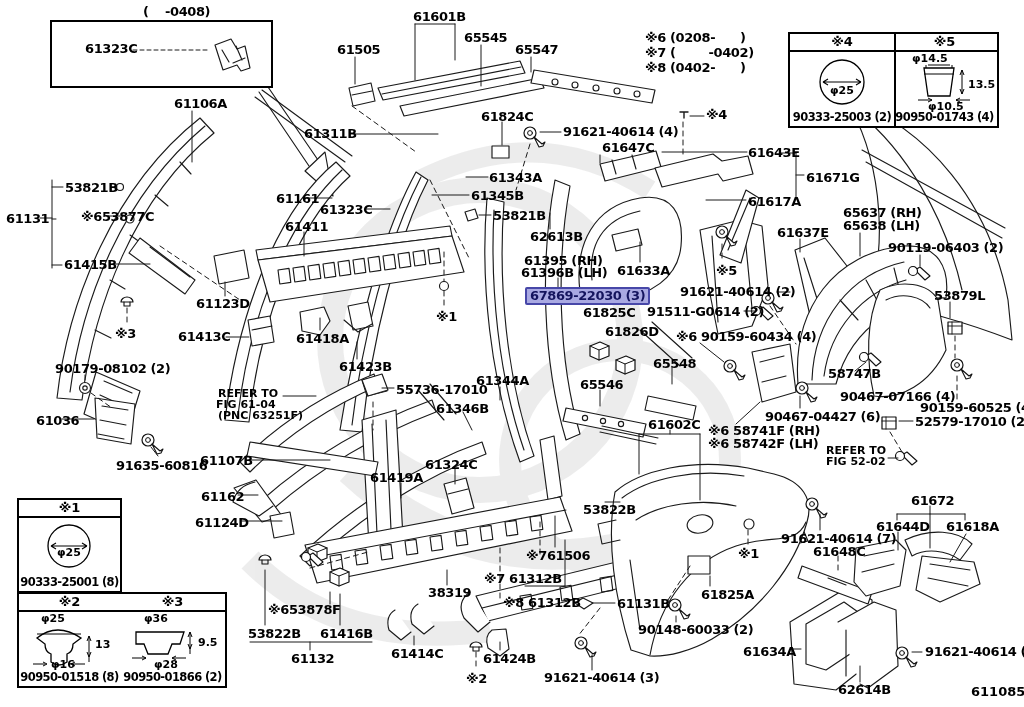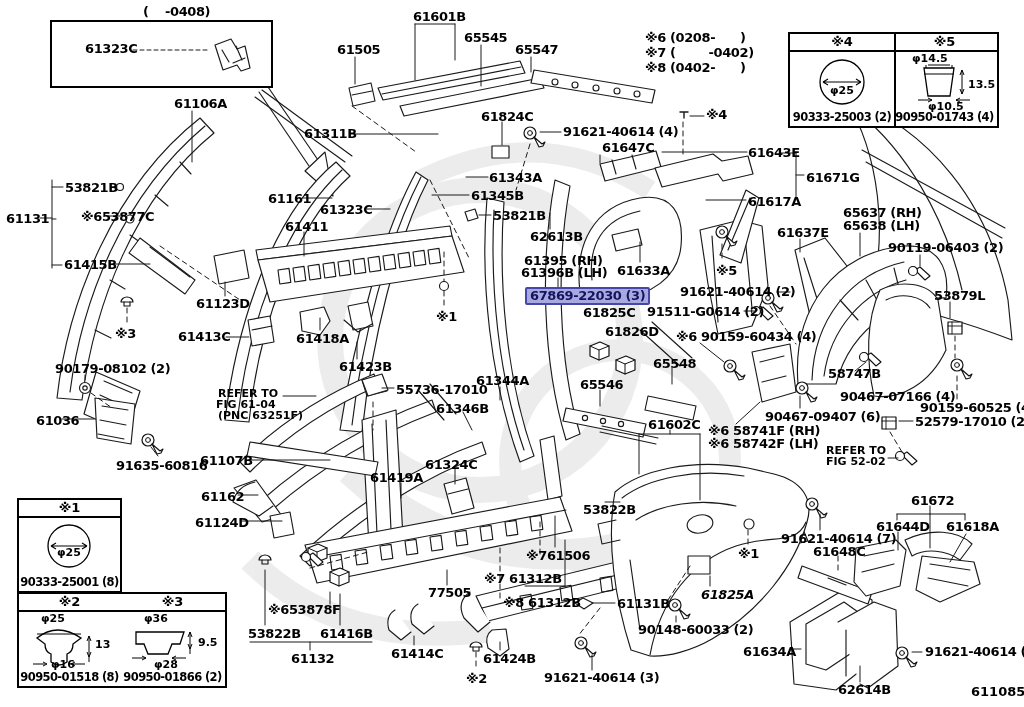--- a/index.html
+++ b/index.html
@@ -438,21 +438,21 @@
       <div class="lbl" style="left: 843px; top: 219px;">65638 (LH)</div>
       <div class="lbl" style="left: 888px; top: 241px;">90119-06403 (2)</div>
       <div class="lbl" style="left: 934px; top: 289px;">53879L</div>
       <div class="lbl" style="left: 645px; top: 31px;">※6 (0208-      )</div>
       <div class="lbl" style="left: 645px; top: 46px;">※7 (        -0402)</div>
       <div class="lbl" style="left: 645px; top: 61px;">※8 (0402-      )</div>
       <div class="lbl" style="left: 706px; top: 108px;">※4</div>
       <div class="lbl" style="left: 65px; top: 181px;">53821B</div>
       <div class="lbl" style="left: 6px; top: 212px;">61131</div>
       <div class="lbl" style="left: 58px; top: 210px; margin-left: 23px;">※653877C</div>
-      <div class="lbl" style="left: 268px; top: 192px;">61161</div>
+      <div class="lbl" style="left: 276px; top: 192px;">61161</div>
       <div class="lbl" style="left: 320px; top: 203px;">61323C</div>
       <div class="lbl" style="left: 285px; top: 220px;">61411</div>
       <div class="lbl" style="left: 64px; top: 258px;">61415B</div>
       <div class="lbl" style="left: 489px; top: 171px; text-align: right;">61343A</div>
       <div class="lbl" style="left: 471px; top: 189px;">61345B</div>
       <div class="lbl" style="left: 493px; top: 209px;">53821B</div>
       <div class="lbl" style="left: 530px; top: 230px;">62613B</div>
       <div class="lbl" style="left: 524px; top: 254px;">61395 (RH)</div>
       <div class="lbl" style="left: 521px; top: 266px;">61396B (LH)</div>
       <div class="lbl hl" style="left: 529px; top: 289px;">67869-22030 (3)</div>
@@ -460,21 +460,21 @@
       <div class="lbl" style="left: 583px; top: 306px;">61825C</div>
       <div class="lbl" style="left: 605px; top: 325px;">61826D</div>
       <div class="lbl" style="left: 680px; top: 285px;">91621-40614 (2)</div>
       <div class="lbl" style="left: 647px; top: 305px;">91511-G0614 (2)</div>
       <div class="lbl" style="left: 716px; top: 264px;">※5</div>
       <div class="lbl" style="left: 676px; top: 330px;">※6 90159-60434 (4)</div>
       <div class="lbl" style="left: 653px; top: 357px;">65548</div>
       <div class="lbl" style="left: 580px; top: 378px;">65546</div>
       <div class="lbl" style="left: 828px; top: 367px;">58747B</div>
       <div class="lbl" style="left: 840px; top: 390px;">90467-07166 (4)</div>
-      <div class="lbl" style="left: 765px; top: 410px;">90467-09407 (6)</div>
+      <div class="lbl" style="left: 765px; top: 410px;">90467-04427 (6)</div>
       <div class="lbl" style="left: 920px; top: 401px;">90159-60525 (4)</div>
       <div class="lbl" style="left: 915px; top: 415px;">52579-17010 (2)</div>
       <div class="lbl" style="left: 708px; top: 424px;">※6 58741F (RH)</div>
       <div class="lbl" style="left: 708px; top: 437px;">※6 58742F (LH)</div>
       <div class="lbl sm" style="left: 826px; top: 445px;">REFER TO</div>
       <div class="lbl sm" style="left: 826px; top: 456px;">FIG 52-02</div>
       <div class="lbl" style="left: 115px; top: 327px;">※3</div>
       <div class="lbl" style="left: 196px; top: 297px;">61123D</div>
       <div class="lbl" style="left: 178px; top: 330px;">61413C</div>
       <div class="lbl" style="left: 296px; top: 332px;">61418A</div>
@@ -493,31 +493,31 @@
       <div class="lbl" style="left: 370px; top: 471px;">61419A</div>
       <div class="lbl" style="left: 200px; top: 454px;">61107B</div>
       <div class="lbl" style="left: 201px; top: 490px;">61162</div>
       <div class="lbl" style="left: 195px; top: 516px;">61124D</div>
       <div class="lbl" style="left: 648px; top: 418px;">61602C</div>
       <div class="lbl" style="left: 583px; top: 503px;">53822B</div>
       <div class="lbl" style="left: 268px; top: 603px;">※653878F</div>
       <div class="lbl" style="left: 248px; top: 627px;">53822B</div>
       <div class="lbl" style="left: 320px; top: 627px;">61416B</div>
       <div class="lbl" style="left: 291px; top: 652px;">61132</div>
-      <div class="lbl" style="left: 428px; top: 586px;">77505</div>
+      <div class="lbl" style="left: 428px; top: 586px;">38319</div>
       <div class="lbl" style="left: 391px; top: 647px;">61414C</div>
       <div class="lbl" style="left: 483px; top: 652px;">61424B</div>
       <div class="lbl" style="left: 466px; top: 672px;">※2</div>
       <div class="lbl" style="left: 526px; top: 549px;">※761506</div>
       <div class="lbl" style="left: 484px; top: 572px;">※7 61312B</div>
       <div class="lbl" style="left: 503px; top: 596px;">※8 61312B</div>
       <div class="lbl" style="left: 617px; top: 597px;">61131B</div>
       <div class="lbl" style="left: 638px; top: 623px;">90148-60033 (2)</div>
       <div class="lbl" style="left: 544px; top: 671px;">91621-40614 (3)</div>
-      <div class="lbl" style="left: 701px; top: 588px; font-style: italic;">61825A</div>
+      <div class="lbl" style="left: 701px; top: 588px;">61825A</div>
       <div class="lbl" style="left: 738px; top: 547px;">※1</div>
       <div class="lbl" style="left: 743px; top: 645px;">61634A</div>
       <div class="lbl" style="left: 838px; top: 683px;">62614B</div>
       <div class="lbl" style="left: 781px; top: 532px;">91621-40614 (7)</div>
       <div class="lbl" style="left: 813px; top: 545px;">61648C</div>
       <div class="lbl" style="left: 911px; top: 494px;">61672</div>
       <div class="lbl" style="left: 876px; top: 520px;">61644D</div>
       <div class="lbl" style="left: 946px; top: 520px;">61618A</div>
       <div class="lbl" style="left: 925px; top: 645px;">91621-40614 (3)</div>
     </div>

